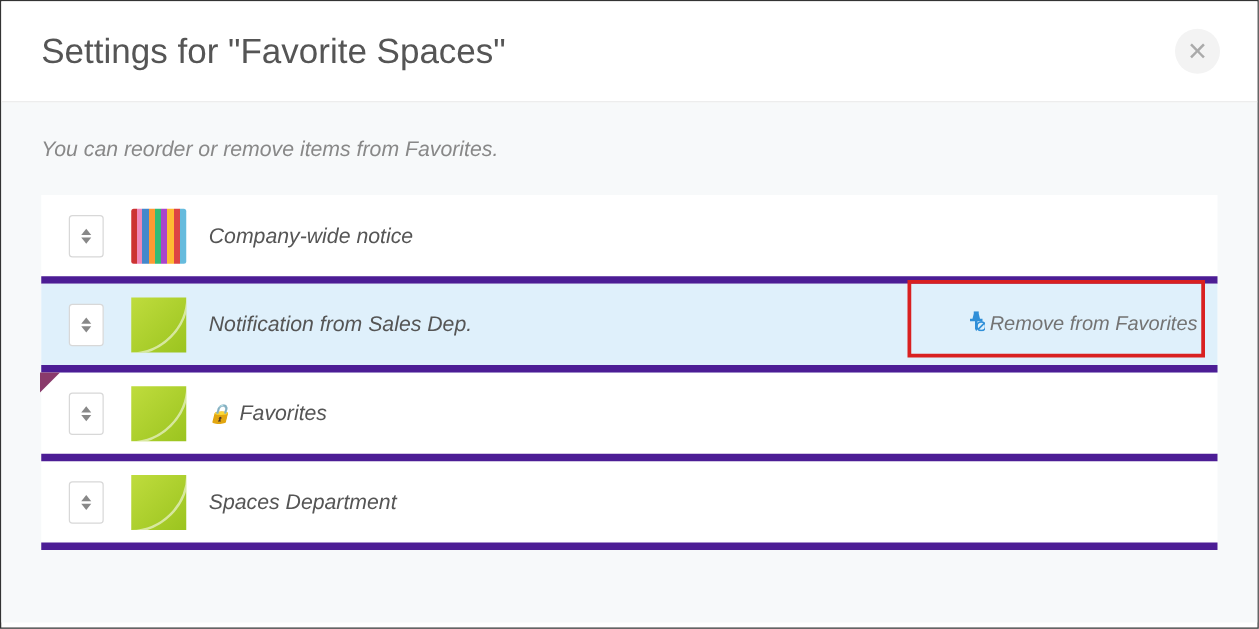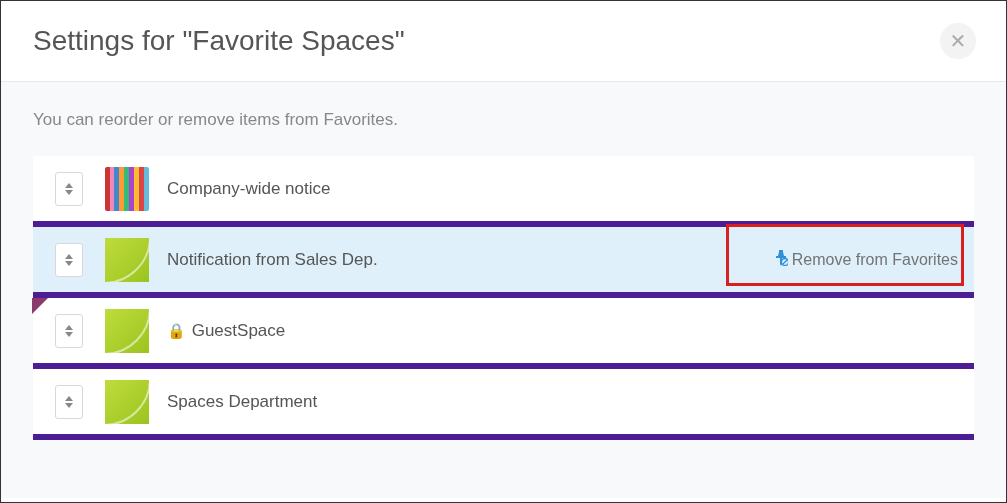--- a/index.html
+++ b/index.html
@@ -33,20 +33,21 @@
       align-items: center;
       justify-content: center;
       cursor: pointer;
       color: #aaa;
       font-size: 20px;
     }
     .content {
       background: #f7f9fa;
       padding: 28px 32px 40px 32px;
       height: calc(100% - 85px);
+      font-style: italic;
     }
     .helper-text {
       font-size: 17px;
       color: #888;
       margin-bottom: 26px;
     }
     .list {
       background: #fff;
       position: relative;
     }
@@ -193,21 +194,21 @@
       </div>
     </div>
 
     <div class="row">
       <div class="drag-handle">
         <div class="tri-up"></div>
         <div class="tri-down"></div>
       </div>
       <div class="thumb green"></div>
       <span class="lock-icon">🔒</span>
-      <div class="item-label">GuestSpace</div>
+      <div class="item-label">Favorites</div>
     </div>
 
     <div class="row">
       <div class="drag-handle">
         <div class="tri-up"></div>
         <div class="tri-down"></div>
       </div>
       <div class="thumb green"></div>
       <div class="item-label">Spaces Department</div>
     </div>

